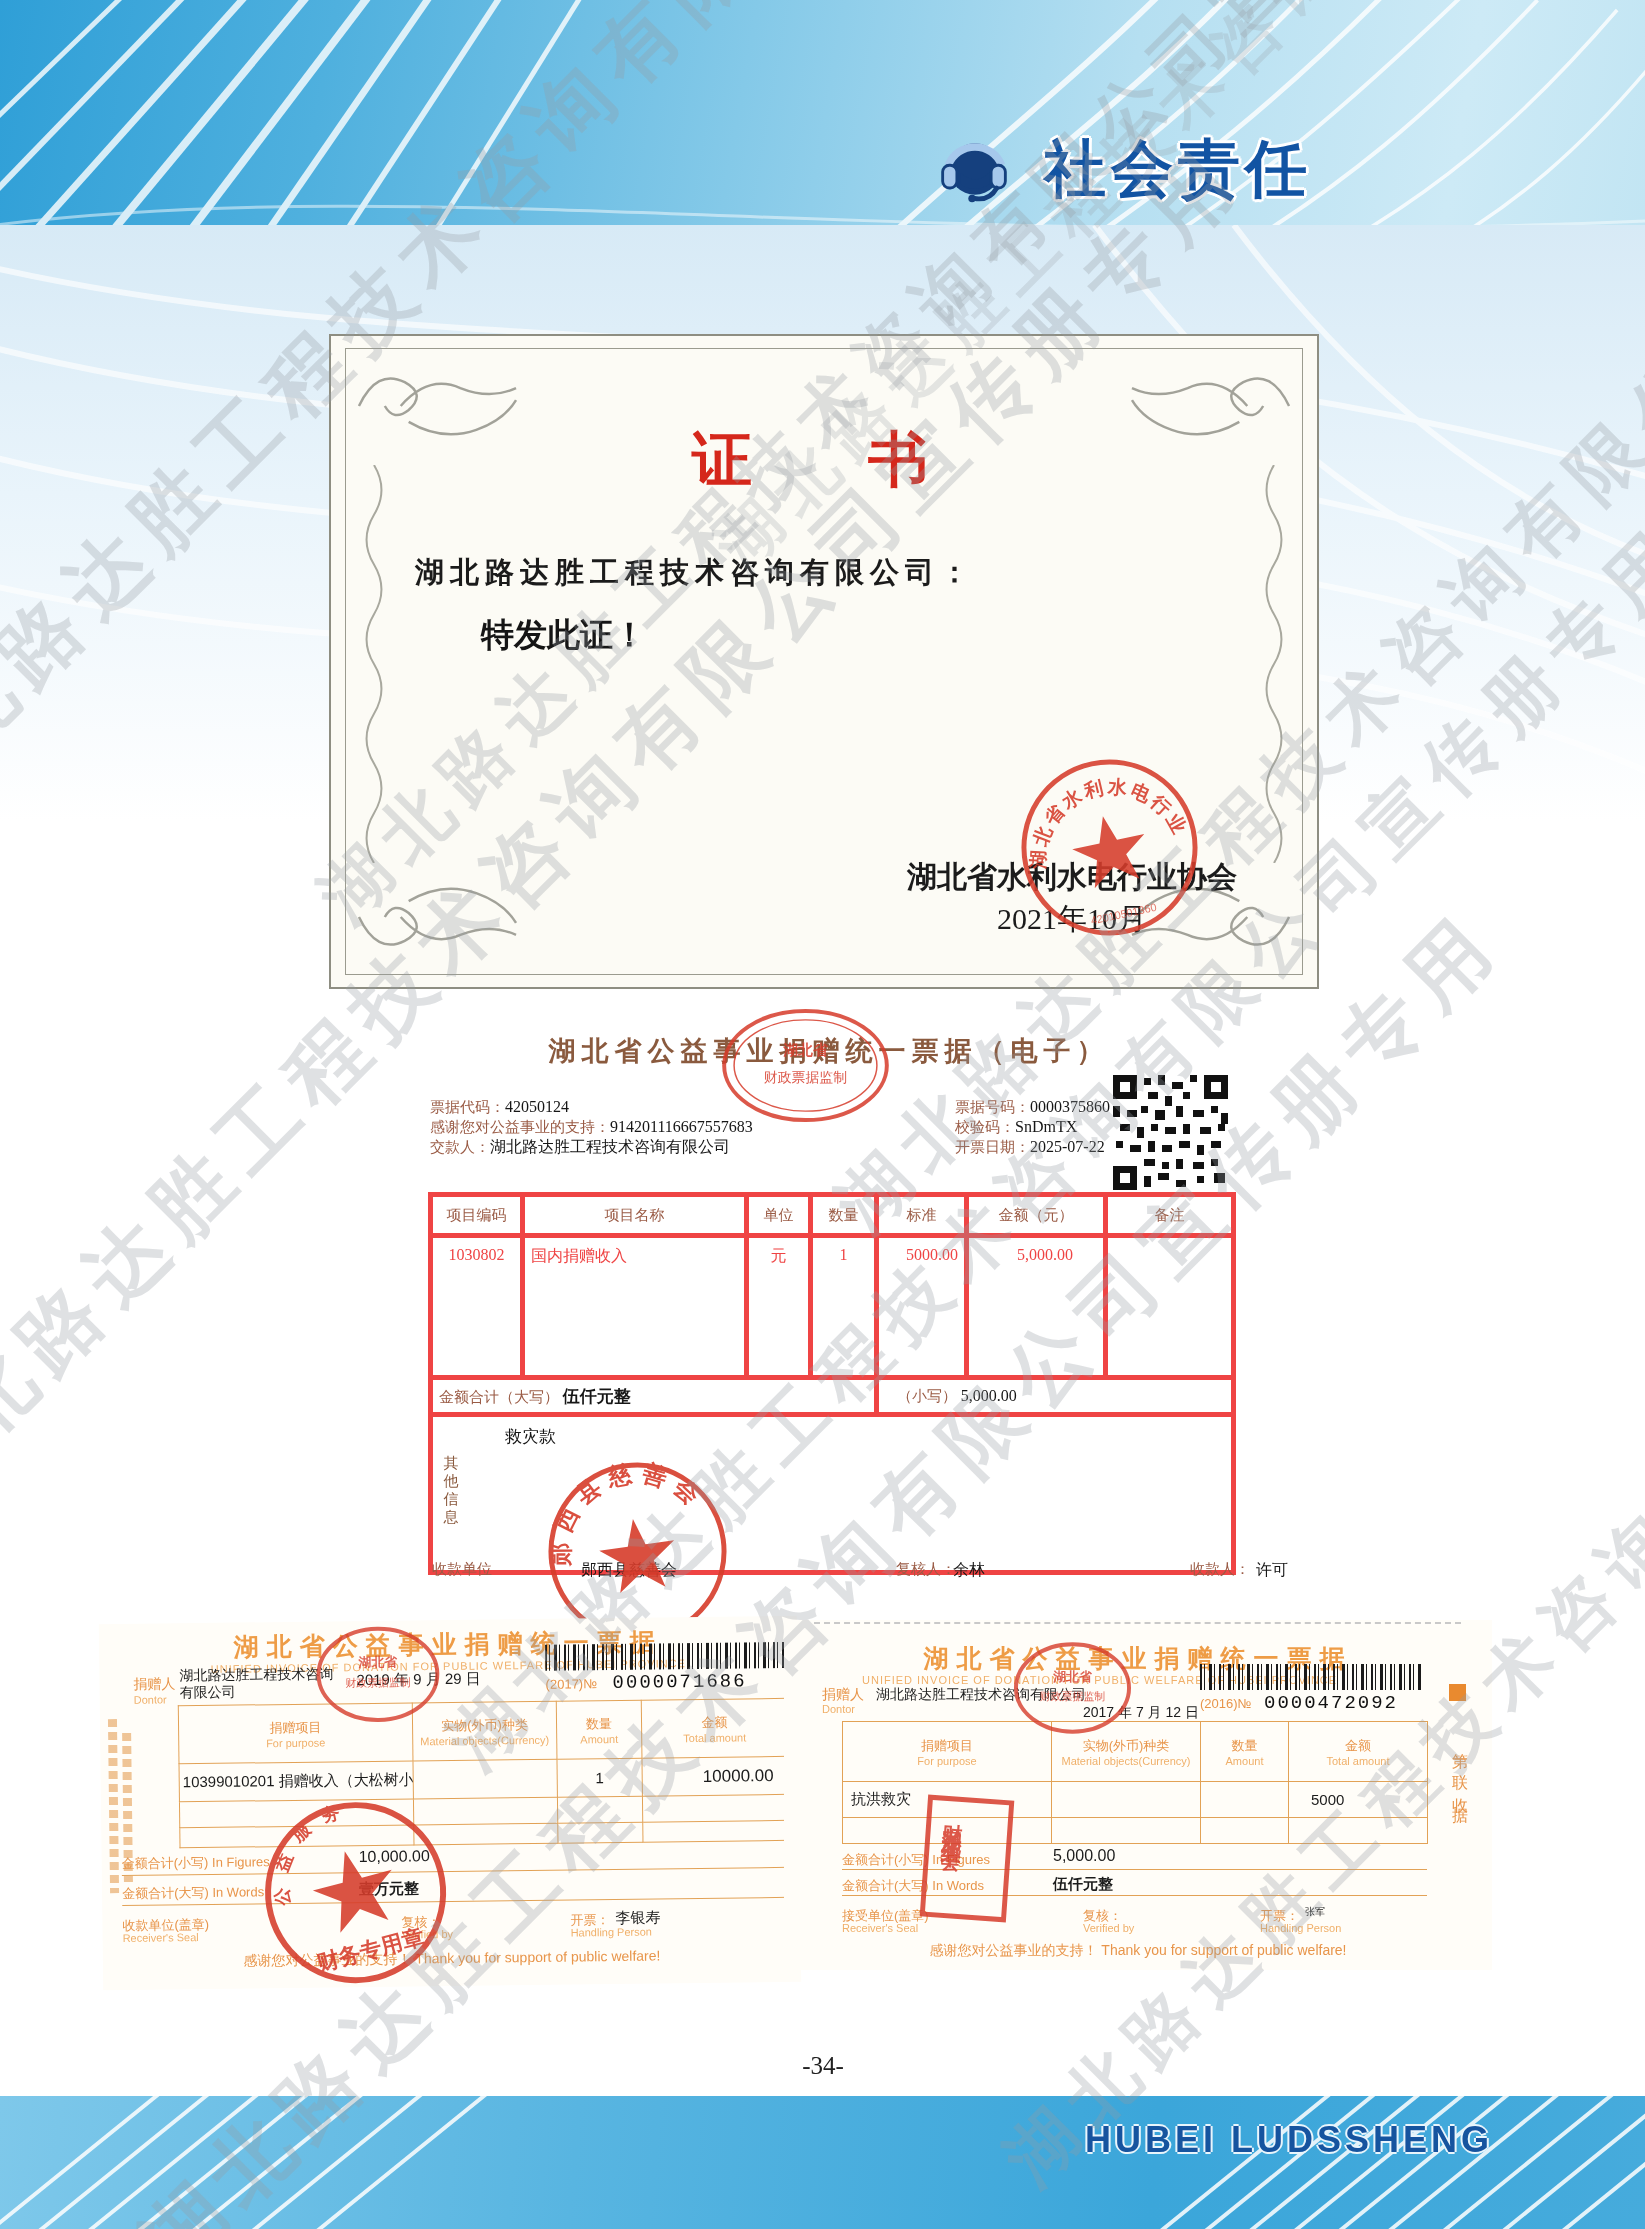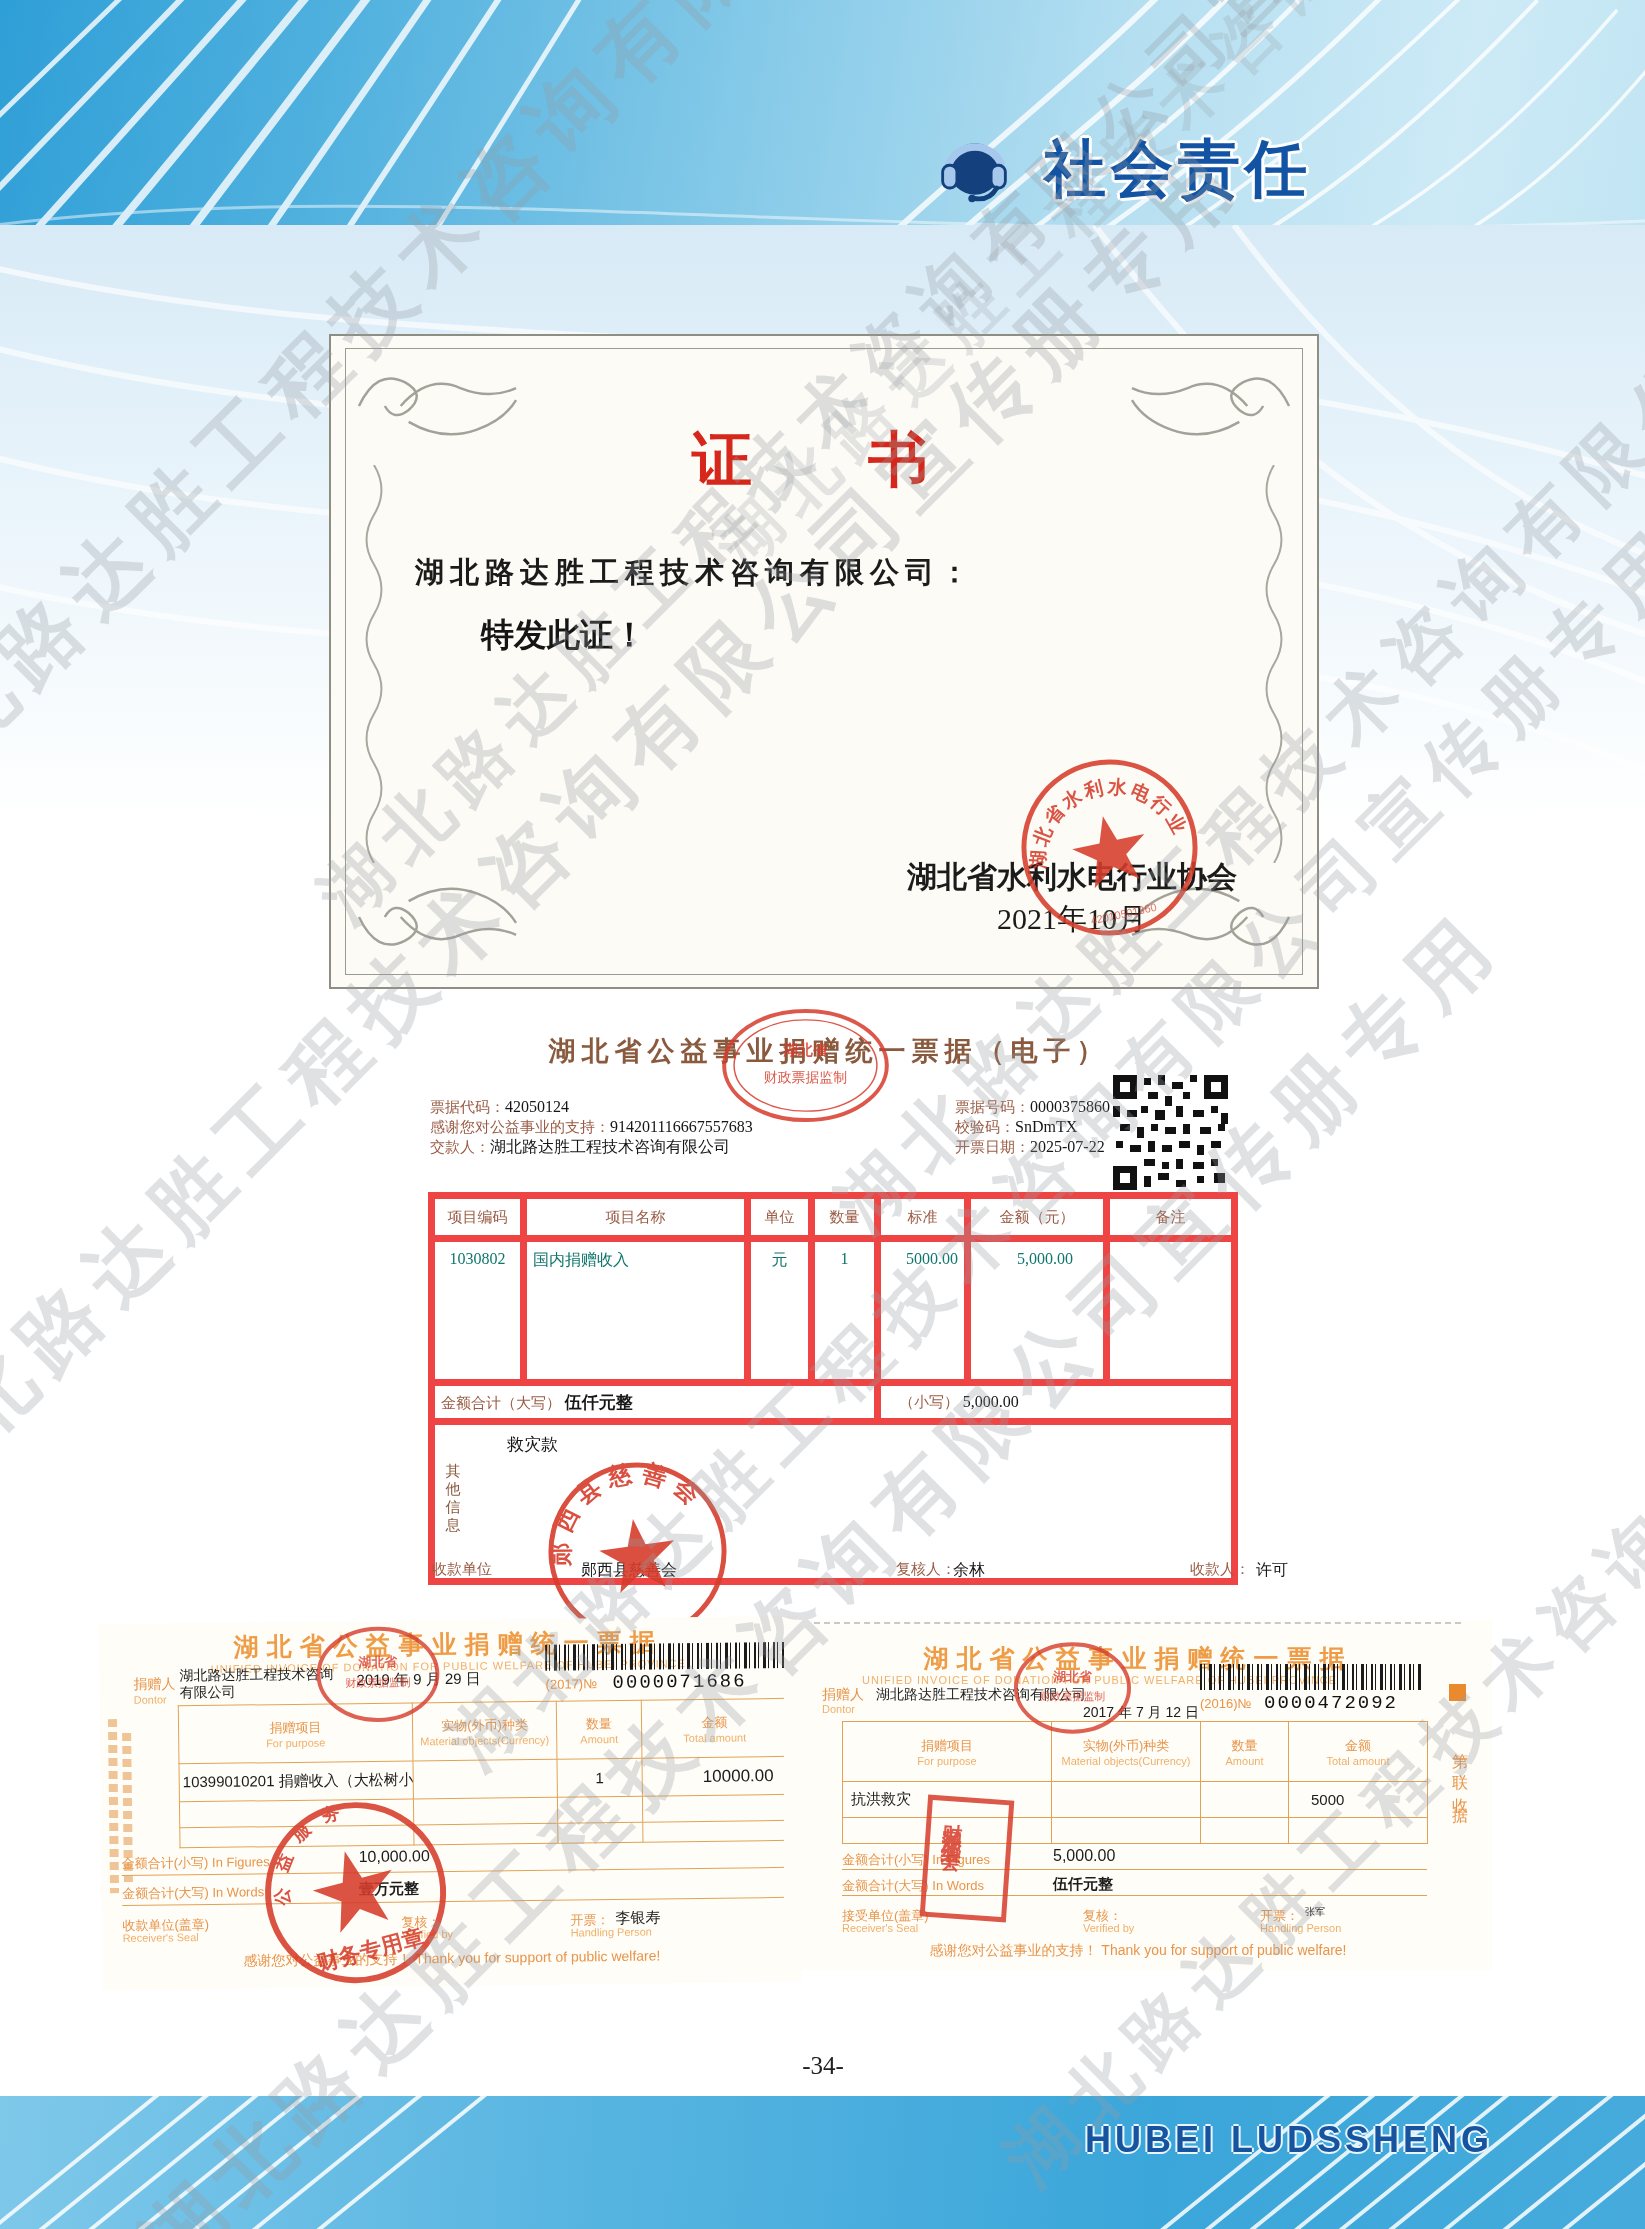--- a/index.html
+++ b/index.html
@@ -42,24 +42,24 @@
   
   .seal{position:absolute;z-index:6;}
 
   
   #er{left:422px;top:1011px;width:814px;height:589px;background:#fff;z-index:2;}
   #er-title{left:0;top:22px;width:100%;text-align:center;font-size:27px;font-weight:bold;color:#8a5a3e;letter-spacing:6px;}
   .er-f{position:absolute;font-size:15px;line-height:19px;}
   .er-f .lb{color:#9a5b45;}
   .er-f .vl{color:#161616;font-size:16px;}
   #er-table{position:absolute;left:6px;top:181px;width:802px;border-collapse:collapse;table-layout:fixed;}
-  #er-table td{border:7px solid #ef4444;font-size:15px;color:#9a5b45;padding:2px 6px;overflow:hidden;}
+  #er-table td{border:5px solid #ef4444;font-size:15px;color:#9a5b45;padding:2px 6px;overflow:hidden;}
   #er-table{border:2px solid #8b5e42;}
   #er-table .hd td{text-align:center;height:32px;}
-  #er-table .bd td{height:127px;vertical-align:top;color:#0f766e;font-size:16px;padding-top:8px;}
+  #er-table .bd td{height:127px;vertical-align:top;color:#ef4444;font-size:16px;padding-top:8px;}
   #er-table .tt td{height:28px;}
   #er-table .oi td{height:149px;position:relative;vertical-align:top;}
   .oi-label{position:absolute;left:8px;top:26px;writing-mode:vertical-rl;letter-spacing:18px;color:#8a5a3e;font-size:15px;}
   .oi-content{position:absolute;left:72px;top:8px;font-size:17px;color:#161616;}
   #er-foot{position:absolute;left:0;top:549px;width:814px;font-size:16px;color:#161616;}
   #er-foot .lb{color:#9a5b45;font-size:15px;}
 
   
   .orc{position:absolute;background:#fffdf8;z-index:2;}
   .orc .title{position:absolute;width:100%;text-align:center;font-size:25px;font-weight:bold;color:#ee9c46;letter-spacing:8px;}

